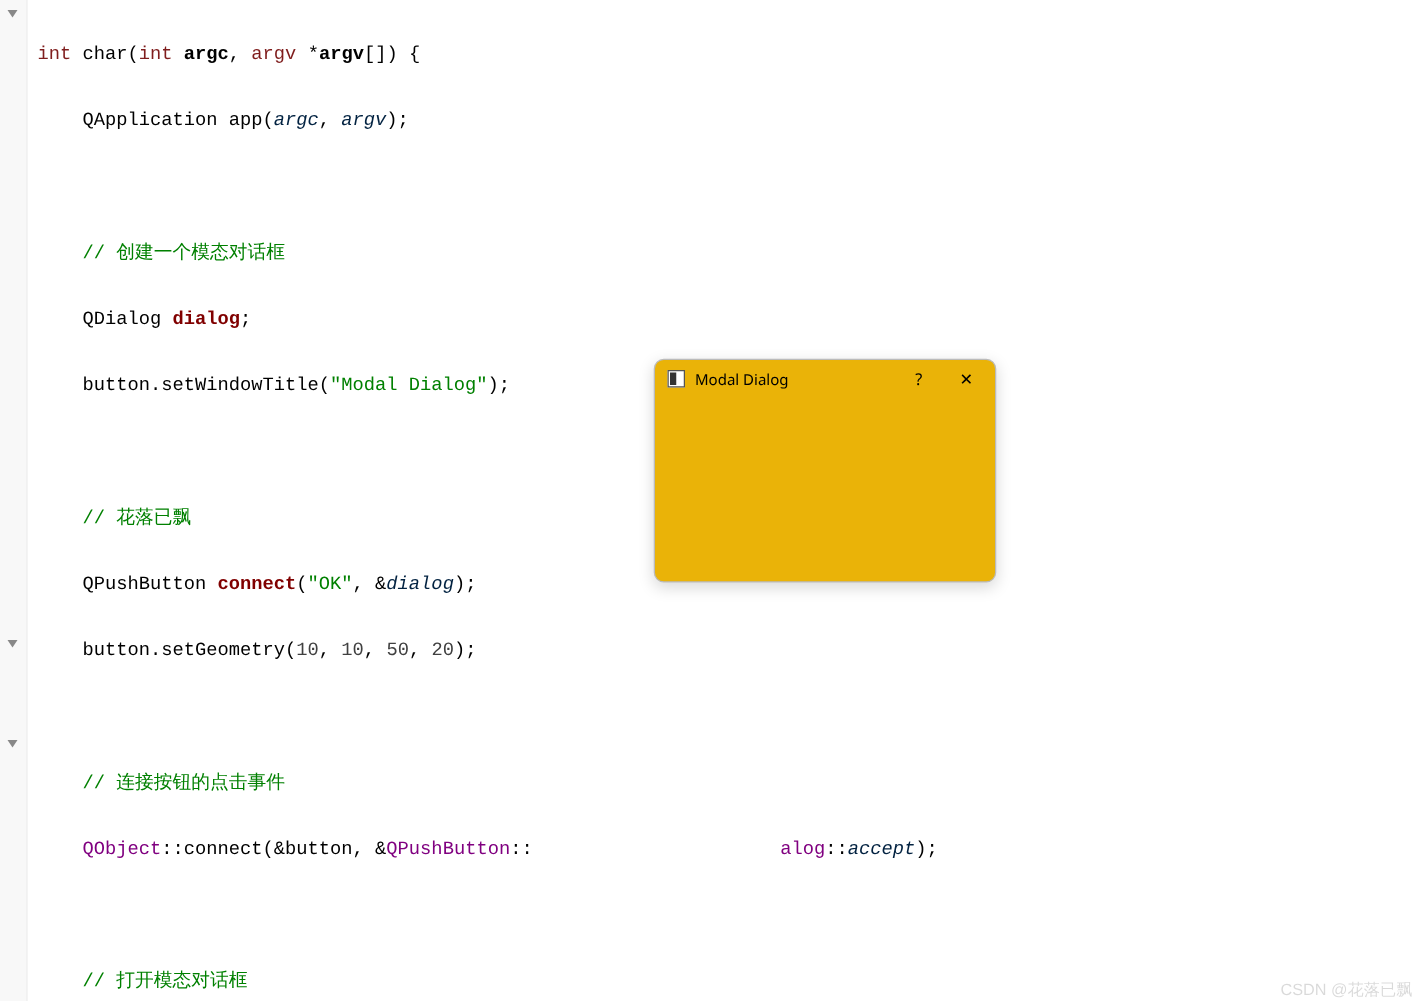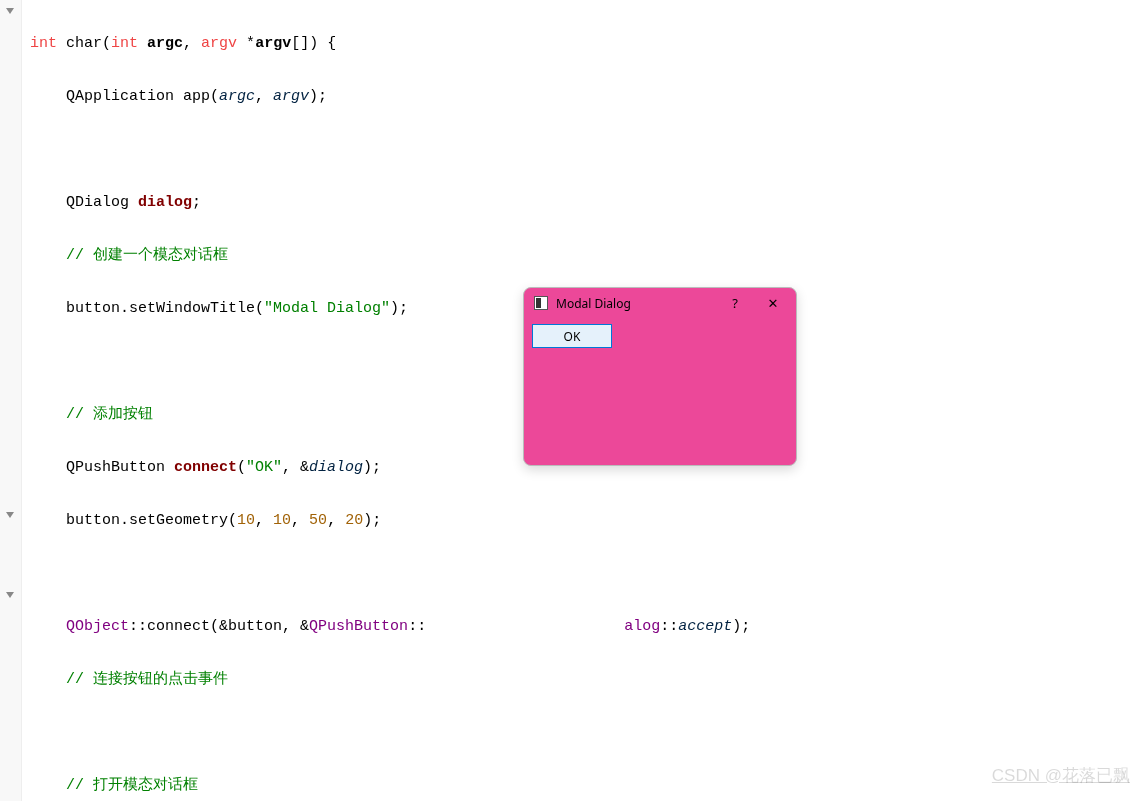--- a/index.html
+++ b/index.html
@@ -34,38 +34,38 @@
     cursor: pointer;
   }
   .code {
     position: absolute;
     left: 30px;
     top: 4px;
     line-height: 26.5px;
     white-space: pre;
     color: #000;
   }
-  .kw { color: #ef4444; margin-top: 44px; }
+  .kw { color: #7f1d1d; margin-top: 44px; }
   .var { color: #800000; }
   .str { color: #008000; }
   .cmt { color: #008000; }
-  .num { color: #a16207; }
+  .num { color: #404040; }
   .type { color: #800080; }
   .param { color: #022241; font-style: italic; }
   .bold { font-weight: bold; }
   .italic { font-style: italic; }
 
   
   .modal {
     position: absolute;
     left: 523px;
     top: 287px;
     width: 274px;
     height: 179px;
-    background: #ec4899;
+    background: #eab308;
     border: 1px solid #bbb;
     border-radius: 8px;
     box-shadow: 0 4px 12px rgba(0,0,0,0.15);
     font-family: "Segoe UI", system-ui, sans-serif;
     font-size: 12px;
   }
   .modal .titlebar {
     display: flex;
     align-items: center;
     height: 30px;
@@ -110,50 +110,49 @@
     font-size: 12px;
     cursor: pointer;
     display: flex;
     align-items: center;
     justify-content: center;
     color: #000;
   }
   .watermark {
     position: absolute;
     right: 10px;
-    bottom: 14px;
+    bottom: 0;
     font-family: sans-serif;
-    font-size: 17px;
+    font-size: 13px;
     color: rgba(0,0,0,0.15);
-    text-decoration: underline;
   }
 </style>
 </head>
 <body>
 
 <div class="gutter">
   <div class="fold" style="top:8px"></div>
   <div class="fold" style="top:512px"></div>
   <div class="fold" style="top:592px"></div>
 </div>
 
 <div class="code">
 <div><span class="kw">int</span><span> char(</span><span class="kw">int</span><span> </span><span class="bold">argc</span><span>, </span><span class="kw">argv</span><span> *</span><span class="bold">argv</span><span>[]) {</span></div>
 <div><span>    QApplication app(</span><span class="param">argc</span><span>, </span><span class="param">argv</span><span>);</span></div>
 <div><span></span>&nbsp;</div>
+<div><span class="cmt">    // 创建一个模态对话框</span></div>
 <div><span>    QDialog </span><span class="var bold">dialog</span><span>;</span></div>
-<div><span class="cmt">    // 创建一个模态对话框</span></div>
 <div><span>    button.setWindowTitle(</span><span class="str">"Modal Dialog"</span><span>);</span></div>
 <div><span></span>&nbsp;</div>
-<div><span class="cmt">    // 添加按钮</span></div>
+<div><span class="cmt">    // 花落已飘</span></div>
 <div><span>    QPushButton </span><span class="var bold">connect</span><span>(</span><span class="str">"OK"</span><span>, &amp;</span><span class="param">dialog</span><span>);</span></div>
 <div><span>    button.setGeometry(</span><span class="num">10</span><span>, </span><span class="num">10</span><span>, </span><span class="num">50</span><span>, </span><span class="num">20</span><span>);</span></div>
 <div><span></span>&nbsp;</div>
+<div><span class="cmt">    // 连接按钮的点击事件</span></div>
 <div><span class="type">    QObject</span><span>::</span><span>connect</span><span>(&amp;button, &amp;</span><span class="type">QPushButton</span><span>::</span><span>                      </span><span class="type">alog</span><span>::</span><span class="param italic">accept</span><span>);</span></div>
-<div><span class="cmt">    // 连接按钮的点击事件</span></div>
 <div><span></span>&nbsp;</div>
 <div><span class="cmt">    // 打开模态对话框</span></div>
 
 
 
 
 
 
 
 
@@ -168,20 +167,15 @@
   <div class="titlebar">
     <span class="app-icon"></span>
     <span class="title">Modal Dialog</span>
     <div class="title-btn">
         <span>?</span>
       </div>
     <div class="title-btn">
         <span>✕</span>
       </div>
   </div>
-  <div class="content">
-    <div class="ok-btn">
-        <span>OK</span>
-      </div>
-  </div>
 </div>
 
 <div class="watermark">CSDN @花落已飘</div>
 
 </body></html>

